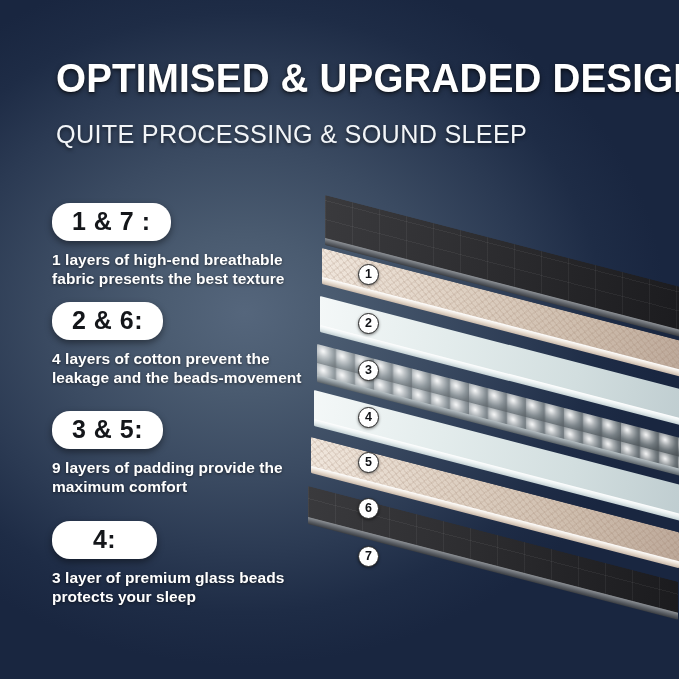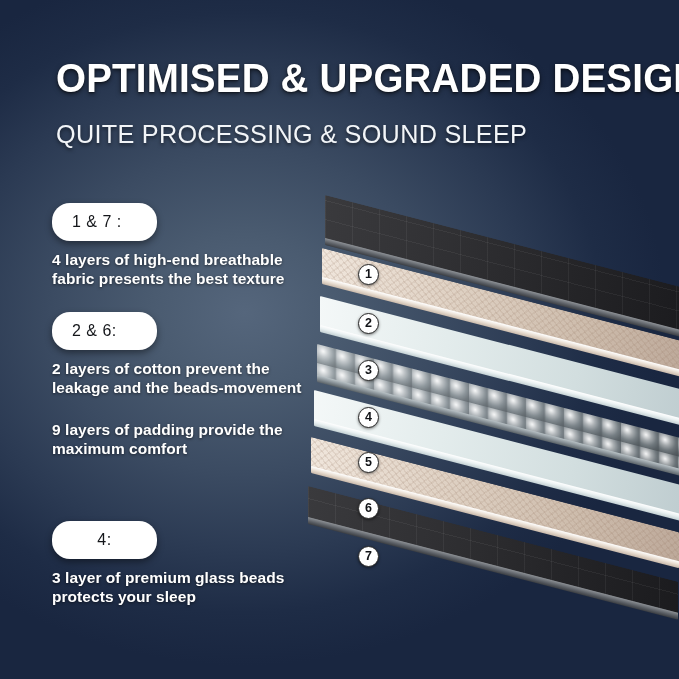--- a/index.html
+++ b/index.html
@@ -55,23 +55,23 @@
     background:#ffffff;
     border-radius:18px;
     padding:4px 20px 5px;
     min-width:105px;
     text-align:left;
     box-shadow:0 3px 7px rgba(0,0,0,.42);
   }
   .pill.center { text-align:center; }
 
   .pill-label {
-    font-size:16px;
+    font-size:25px;
     line-height:29px;
-    font-weight:400;
+    font-weight:700;
     color:#14161a;
     letter-spacing:0.5px;
     white-space:nowrap;
   }
 
   .cap-body {
     margin-top:9px;
     font-size:15.5px;
     line-height:19px;
     font-weight:700;
@@ -230,31 +230,34 @@
       </div>
     <div class="badge" style="left:358px; top:546px;">
         <span>7</span>
       </div>
   </div>
 
   <div class="caption" style="top:203px;">
     <div class="pill">
       <div class="pill-label">1 &amp; 7 :</div>
     </div>
-    <div class="cap-body">4 layers of high-end breathable fabric presents the best texture</div>
-  </div>
-
-  <div class="caption" style="top:312px;">
+    <div class="cap-body">1 layers of high-end breathable fabric presents the best texture</div>
+  </div>
+
+  <div class="caption" style="top:302px;">
     <div class="pill">
       <div class="pill-label">2 &amp; 6:</div>
     </div>
-    <div class="cap-body">2 layers of cotton prevent the leakage and the beads-movement</div>
+    <div class="cap-body">4 layers of cotton prevent the leakage and the beads-movement</div>
   </div>
 
   <div class="caption" style="top:411px;">
+    <div class="pill">
+      <div class="pill-label">3 &amp; 5:</div>
+    </div>
     <div class="cap-body">9 layers of padding provide the maximum comfort</div>
   </div>
 
   <div class="caption" style="top:521px;">
     <div class="pill center">
       <div class="pill-label">4:</div>
     </div>
     <div class="cap-body">3 layer of premium glass beads protects your sleep</div>
   </div>
 

